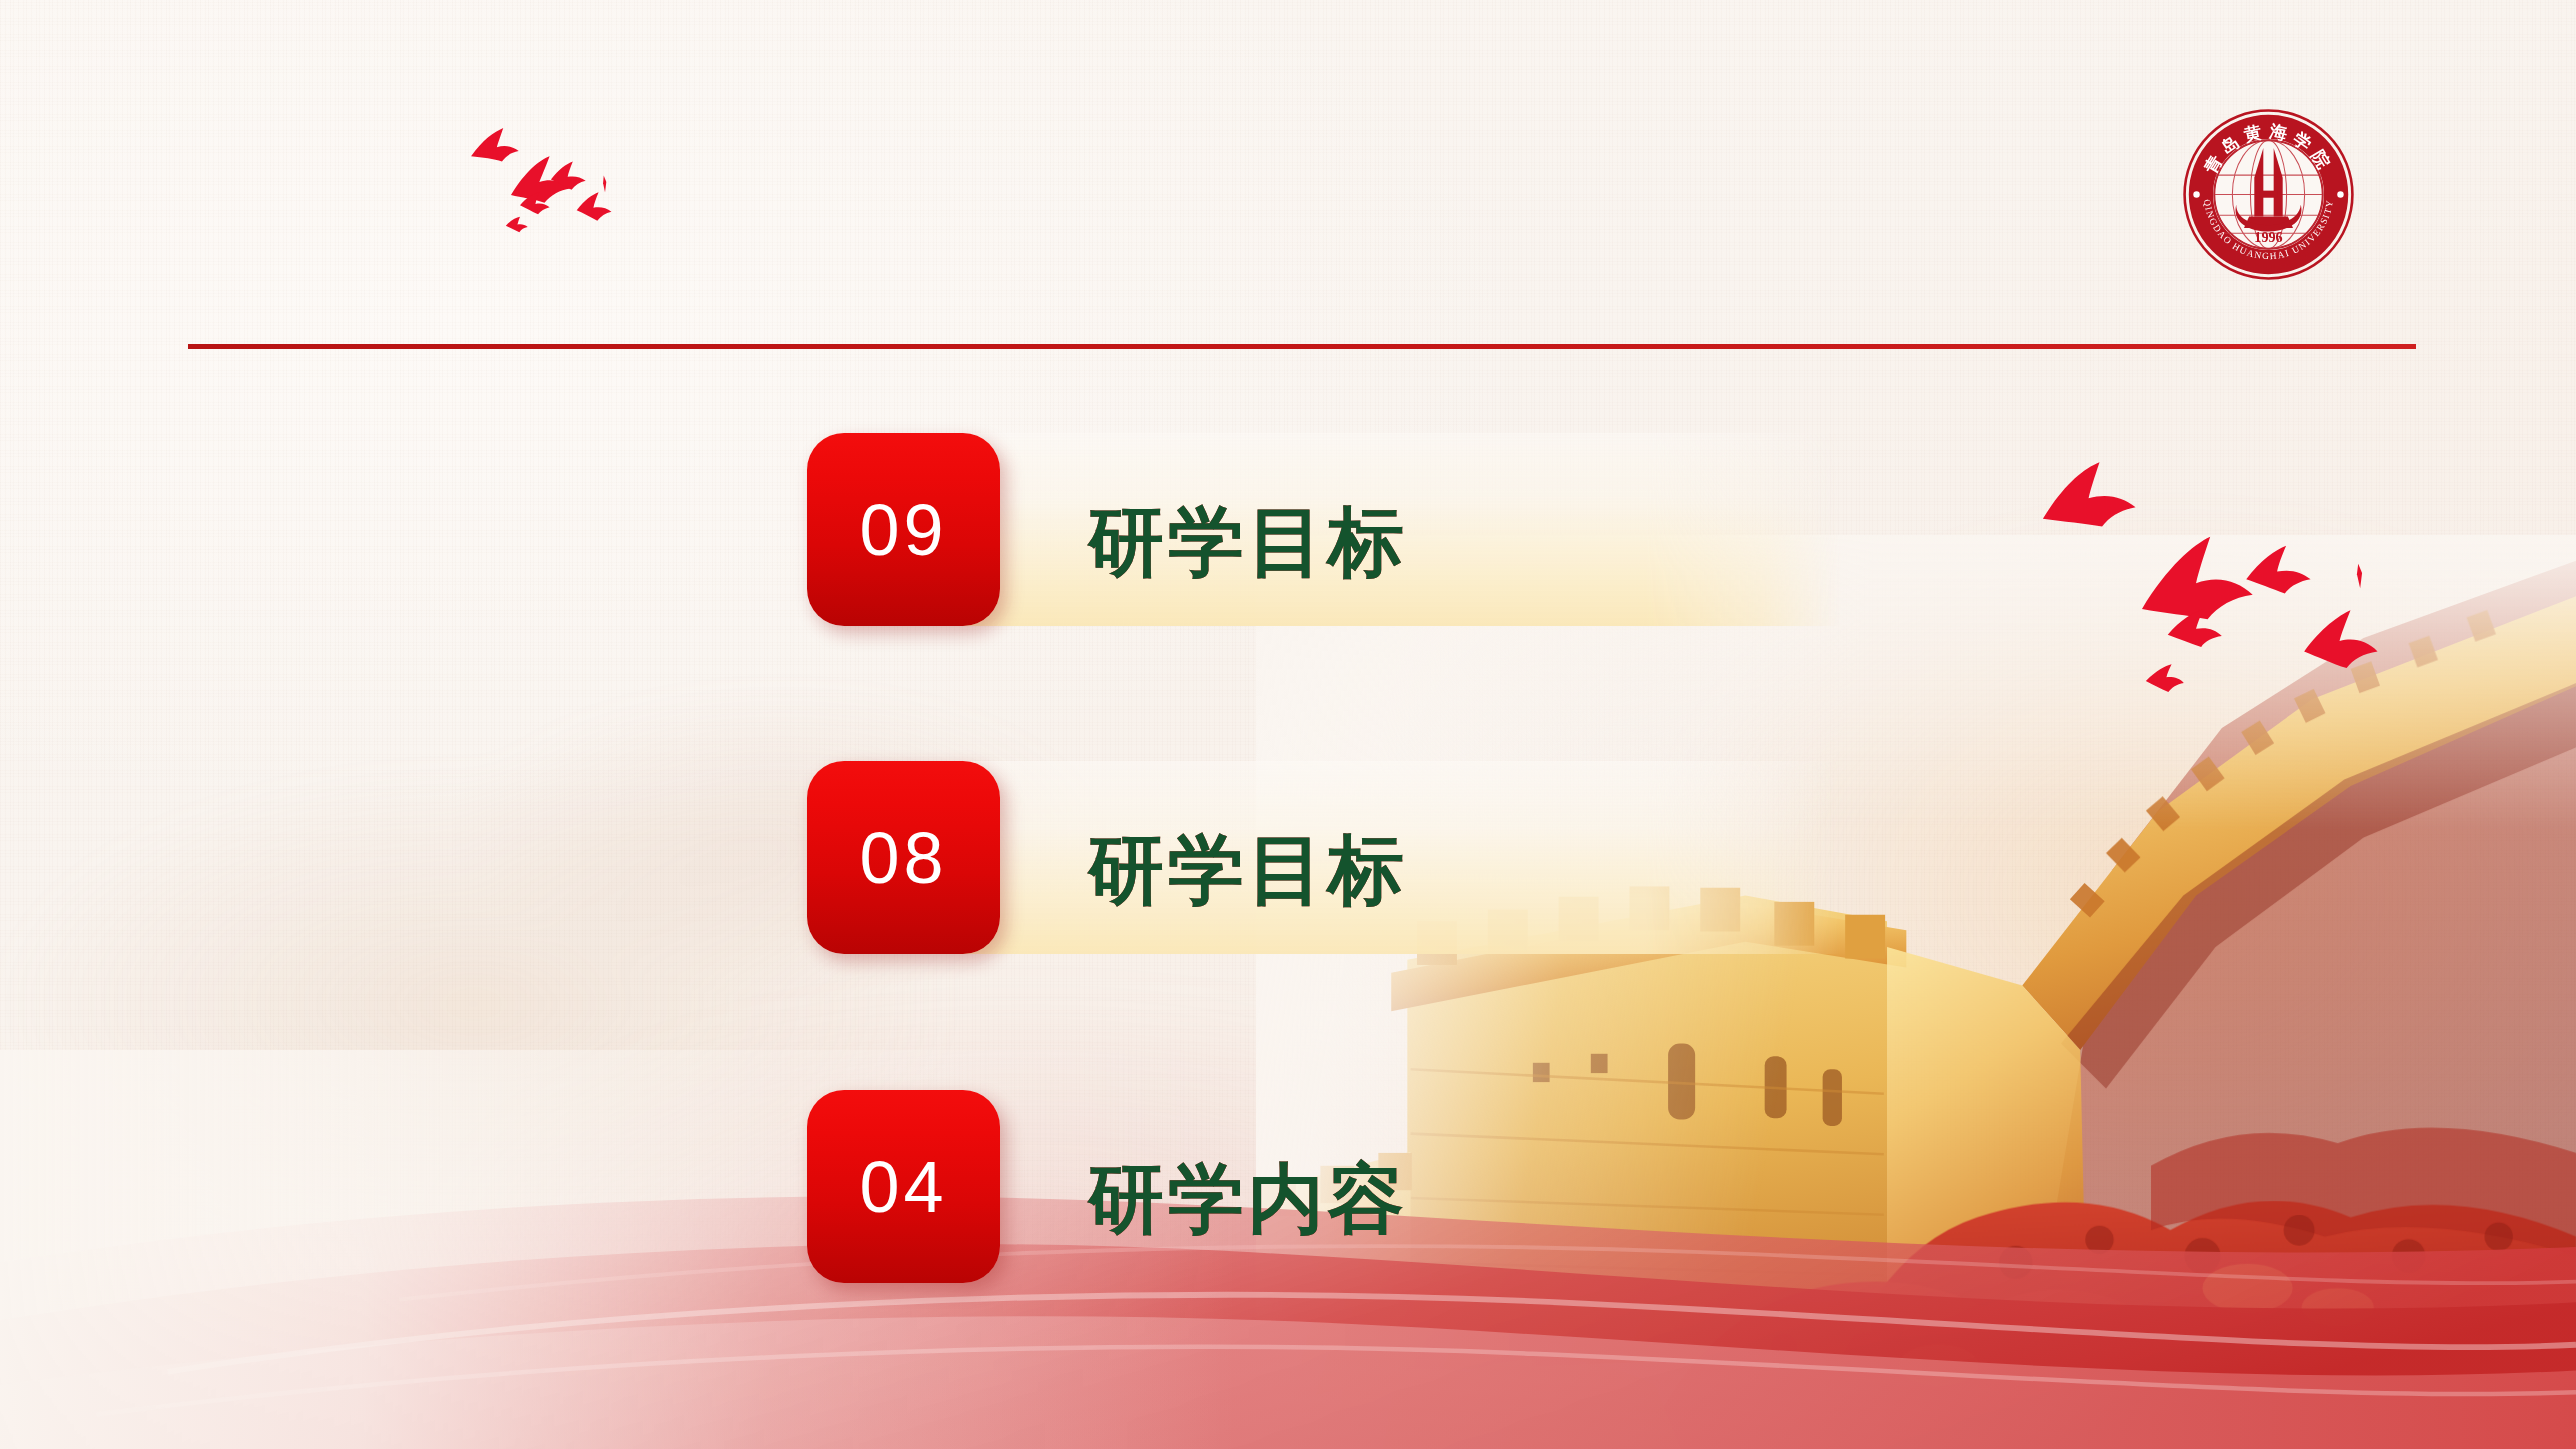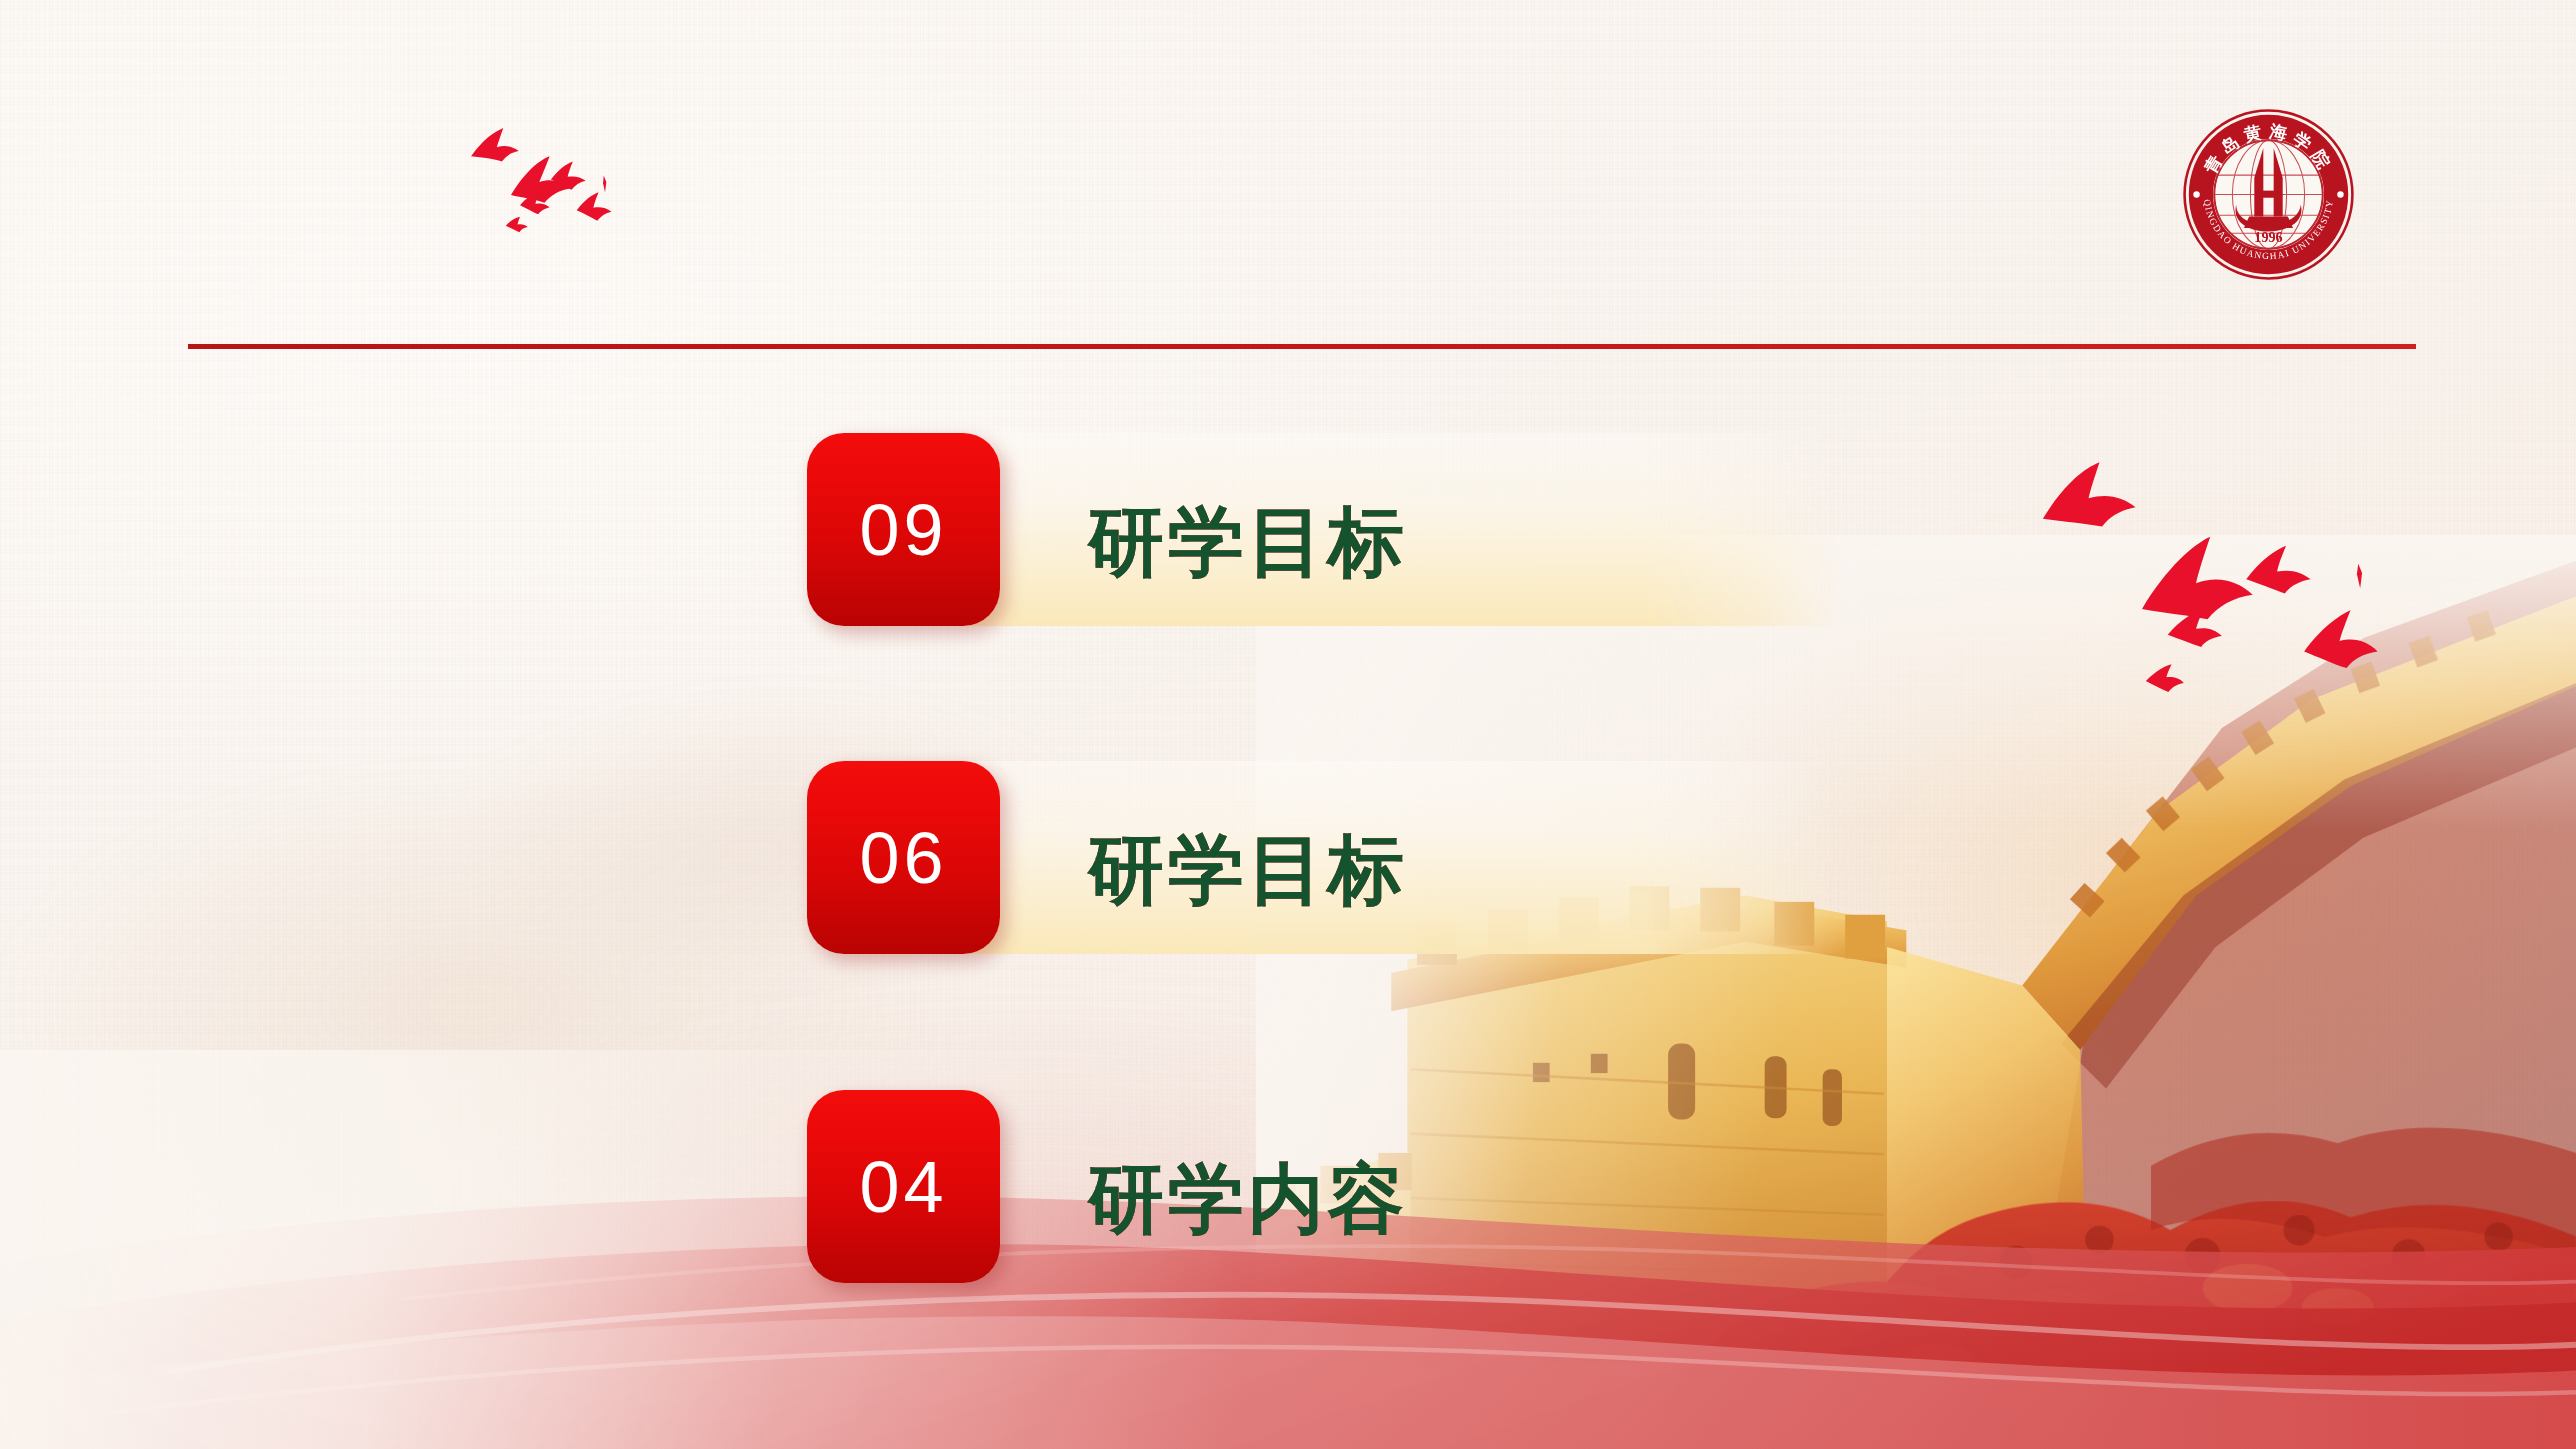--- a/index.html
+++ b/index.html
@@ -412,21 +412,21 @@
       <div class="bar"></div>
       <div class="badge">
         <span class="badge-num">09</span>
       </div>
       <div class="label">研学目标</div>
     </div>
 
     <div class="row row-2">
       <div class="bar"></div>
       <div class="badge">
-        <span class="badge-num">06</span>
+        <span class="badge-num">08</span>
       </div>
       <div class="label">研学目标</div>
     </div>
 
     <div class="row row-3">
 
       <div class="badge">
         <span class="badge-num">04</span>
       </div>
       <div class="label">研学内容</div>

